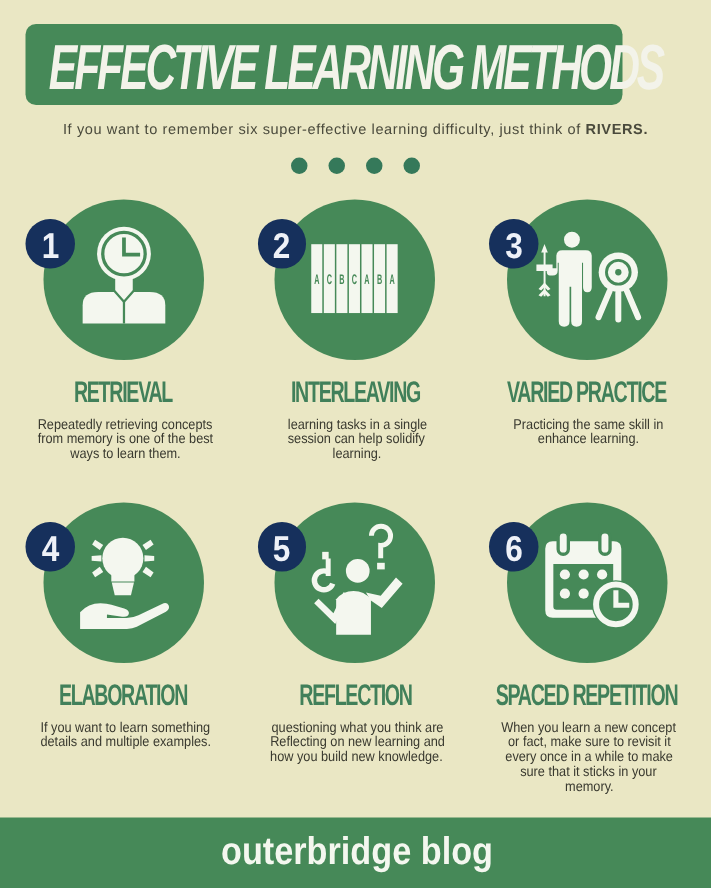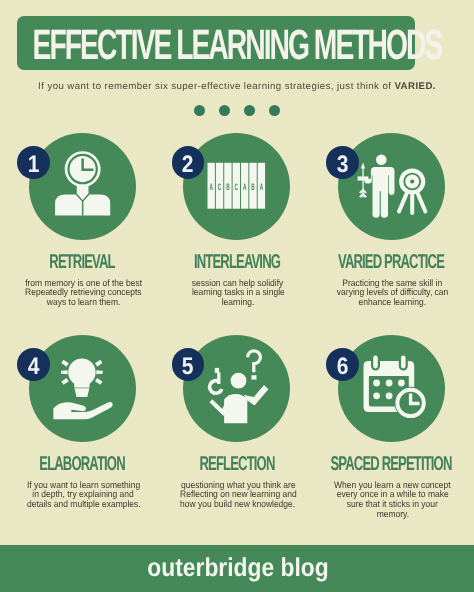--- a/index.html
+++ b/index.html
@@ -1,18 +1,18 @@
 <!DOCTYPE html>
 <html><head>
 <meta charset="utf-8">
 <style>
   html,body{margin:0;padding:0;}
   body{width:474px;height:592px;background:#eae7c4;font-family:"Liberation Sans",sans-serif;overflow:hidden;position:relative;-webkit-font-smoothing:antialiased;text-rendering:geometricPrecision;}
   .page{position:absolute;inset:0;}
-  .header-bar{position:absolute;left:17px;top:16px;width:398px;height:54px;background:#468958;border-radius:7px;}
+  .header-bar{position:absolute;left:17px;top:16px;width:398px;height:54px;background:#468958;border-radius:7px;font-style:italic;}
   .header-title{position:absolute;left:220.35px;top:14.3px;width:0;color:#f3f3ea;font-weight:bold;font-size:42.4px;line-height:30px;letter-spacing:-3px;white-space:nowrap;}
   .header-title span{display:inline-block;transform:scaleX(0.668) translateX(-50%);transform-origin:0 50%;}
   .subtitle{position:absolute;left:0;right:0;top:82px;text-align:center;font-size:9.7px;letter-spacing:0.41px;line-height:10px;color:#4a4a3c;white-space:nowrap;}
   .subtitle b{font-weight:bold;letter-spacing:0.41px;}
   .dots{position:absolute;left:0;right:0;top:105.4px;display:flex;justify-content:center;gap:14.2px;}
   .dot{width:11px;height:11px;border-radius:50%;background:#35795a;}
   .card{position:absolute;width:155px;}
   .circle{position:absolute;width:107px;height:107px;border-radius:50%;background:#468958;left:23.2px;top:0;}
   .icon{position:absolute;left:23.2px;top:0;width:107px;height:107px;}
   .icon svg{display:block;width:107px;height:107px;}
@@ -27,21 +27,21 @@
   .footer-text span{display:inline-block;transform:scaleX(0.885) translateX(-50%);transform-origin:0 50%;}
 </style>
 </head>
 <body>
 
 <div class="page">
   <div class="header-bar">
     <div class="header-title"><span>EFFECTIVE LEARNING METHODS</span></div>
   </div>
   <div class="subtitle">
-    <span>If you want to remember six super-effective learning strategies, just think of </span><b>VARIED.</b>
+    <span>If you want to remember six super-effective learning difficulty, just think of </span><b>RIVERS.</b>
   </div>
   <div class="dots">
     <span class="dot"></span>
     <span class="dot"></span>
     <span class="dot"></span>
     <span class="dot"></span>
   </div>
   <div id="cards">
       <div class="card" style="left: 5.5px; top: 132.5px;">
         <div class="circle"></div>
@@ -56,22 +56,22 @@
 <path d="M53.65 68.2 L53.65 82.6" fill="none" stroke="#468958" stroke-width="1.5"></path>
 <circle cx="53.65" cy="36.1" r="14.15" fill="none" stroke="#468958" stroke-width="2.2"></circle>
 <path d="M53.65 25.4 L53.65 36.7 L64.4 36.7" fill="none" stroke="#468958" stroke-width="2.5"></path>
           </svg>
         </div>
         <div class="badge">
           <span>1</span>
         </div>
         <div class="ctitle"><span>RETRIEVAL</span></div>
         <div class="ctext">
+          <div><span>Repeatedly retrieving concepts</span></div>
           <div><span>from memory is one of the best</span></div>
-          <div><span>Repeatedly retrieving concepts</span></div>
           <div><span>ways to learn them.</span></div>
         </div>
       </div>
       <div class="card" style="left: 160px; top: 132.5px;">
         <div class="circle"></div>
         <div class="icon">
           <svg viewBox="0 0 107 107">
             <rect x="24.5" y="29.8" width="7.37" height="45.9" fill="#f4f7ef"></rect>
             <rect x="32.87" y="29.8" width="7.37" height="45.9" fill="#f4f7ef"></rect>
             <rect x="41.24" y="29.8" width="7.37" height="45.9" fill="#f4f7ef"></rect>
@@ -86,22 +86,22 @@
             <text x="61.67" y="56.6" font-family="Liberation Sans,sans-serif" font-size="9.3" font-weight="bold" fill="#468958" text-anchor="middle" transform="translate(61.67 0) scale(0.52 1) translate(-61.67 0)">A</text>
             <text x="70.04" y="56.6" font-family="Liberation Sans,sans-serif" font-size="9.3" font-weight="bold" fill="#468958" text-anchor="middle" transform="translate(70.04 0) scale(0.52 1) translate(-70.04 0)">B</text>
             <text x="78.41" y="56.6" font-family="Liberation Sans,sans-serif" font-size="9.3" font-weight="bold" fill="#468958" text-anchor="middle" transform="translate(78.41 0) scale(0.52 1) translate(-78.41 0)">A</text>
           </svg>
         </div>
         <div class="badge">
           <span>2</span>
         </div>
         <div class="ctitle"><span>INTERLEAVING</span></div>
         <div class="ctext">
+          <div><span>learning tasks in a single</span></div>
           <div><span>session can help solidify</span></div>
-          <div><span>learning tasks in a single</span></div>
           <div><span>learning.</span></div>
         </div>
       </div>
       <div class="card" style="left: 314.5px; top: 132.5px;">
         <div class="circle"></div>
         <div class="icon">
           <svg viewBox="0 0 107 107">
             <g fill="#f4f7ef">
 <circle cx="43.3" cy="26.8" r="5.3"></circle>
 <path d="M32.9 37.9 Q32.9 33.9 36.9 33.9 L52.5 33.9 Q56.5 33.9 56.5 37.9 L56.5 58.5 Q56.5 61.9 53.6 61.9 Q50.7 61.9 50.7 58.5 L50.7 42.2 L50.0 42.2 L50.0 81.2 Q50.0 84.8 46.4 84.8 Q42.8 84.8 42.8 81.2 L42.8 58.2 L41.7 58.2 L41.7 81.2 Q41.7 84.8 38.1 84.8 Q34.5 84.8 34.5 81.2 L34.5 42.2 L33.8 42.2 L33.8 47.3 Q33.8 50.6 30.5 50.6 L28.6 50.6 Q26.5 50.6 26.5 48.2 Q26.5 45.8 28.6 45.8 L32.9 45.8 Z"></path>
@@ -120,21 +120,20 @@
 <circle cx="74.2" cy="48.5" r="7.9" fill="none" stroke="#468958" stroke-width="1.9"></circle>
 <circle cx="74.2" cy="48.5" r="2.1" fill="#468958"></circle>
 </svg>
         </div>
         <div class="badge">
           <span>3</span>
         </div>
         <div class="ctitle"><span>VARIED PRACTICE</span></div>
         <div class="ctext">
           <div><span>Practicing the same skill in</span></div>
-          <div><span>varying levels of difficulty, can</span></div>
           <div><span>enhance learning.</span></div>
         </div>
       </div>
       <div class="card" style="left: 5.5px; top: 334.5px;">
         <div class="circle"></div>
         <div class="icon">
           <svg viewBox="0 0 107 107">
             <g fill="#f4f7ef">
 <circle cx="52.9" cy="37.2" r="13.7"></circle>
 <path d="M45.2 47.0 L45.2 52.6 L60.6 52.6 L60.6 47.0 Z"></path>
@@ -148,21 +147,20 @@
 <path d="M24.4 81.6 L24.4 73.2 Q29.8 67.2 38.0 67.2 Q42.4 67.2 45.3 68.2 L53.8 70.6 Q57.4 71.7 56.9 74.2 Q56.4 76.6 52.4 76.1 L42.3 74.7 L42.3 77.0 L55.4 77.0 Q59.6 77.0 63.3 75.2 L79.0 67.6 Q82.2 66.2 83.4 68.5 Q84.5 70.9 81.6 72.8 L62.2 82.9 Q59.4 84.3 55.6 84.3 L24.4 84.3 Z"></path>
 </g>
           </svg>
         </div>
         <div class="badge">
           <span>4</span>
         </div>
         <div class="ctitle"><span>ELABORATION</span></div>
         <div class="ctext">
           <div><span>If you want to learn something</span></div>
-          <div><span>in depth, try explaining and</span></div>
           <div><span>details and multiple examples.</span></div>
         </div>
       </div>
       <div class="card" style="left: 160px; top: 334.5px;">
         <div class="circle"></div>
         <div class="icon">
           <svg viewBox="0 0 107 107">
             <g fill="#f4f7ef">
 <circle cx="55.5" cy="45.6" r="7.9"></circle>
 <path d="M41.1 64.5 Q45.6 59.0 52.7 59.0 Q59.8 59.0 64.3 64.5 L64.3 88.2 L41.1 88.2 Z"></path>
@@ -203,20 +201,21 @@
 <circle cx="72.6" cy="67.9" r="13.2" fill="none" stroke="#f4f7ef" stroke-width="4.0"></circle>
 <path d="M72.6 58.5 L72.6 68.5 L81.5 68.5" fill="none" stroke="#f4f7ef" stroke-width="3.4"></path>
 </svg>
         </div>
         <div class="badge">
           <span>6</span>
         </div>
         <div class="ctitle"><span>SPACED REPETITION</span></div>
         <div class="ctext">
           <div><span>When you learn a new concept</span></div>
+          <div><span>or fact, make sure to revisit it</span></div>
           <div><span>every once in a while to make</span></div>
           <div><span>sure that it sticks in your</span></div>
           <div><span>memory.</span></div>
         </div>
       </div>
     </div>
   <div class="footer">
   </div>
   <div class="footer-text"><span>outerbridge blog</span></div>
 </div>

